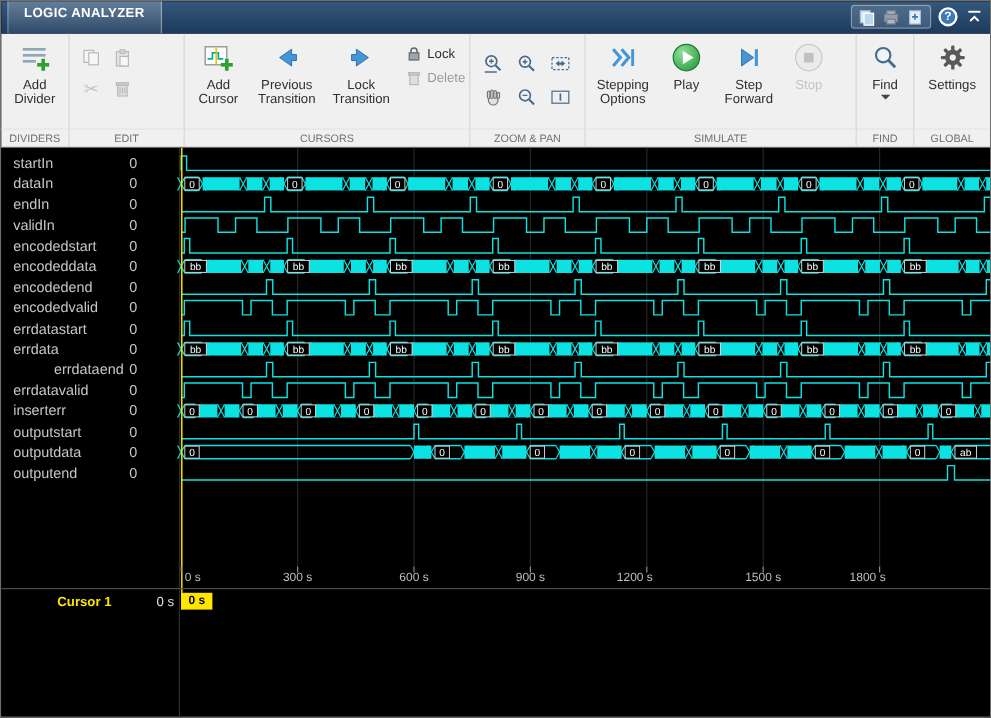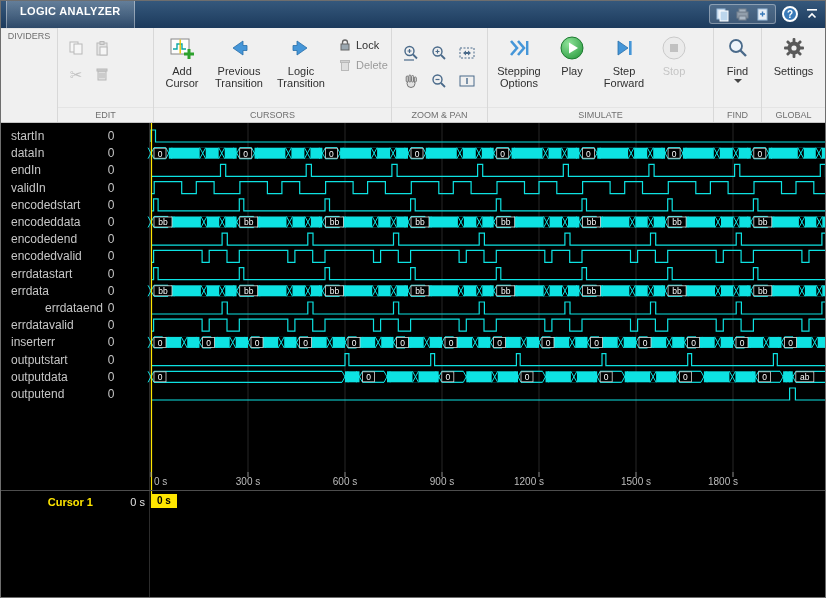--- a/index.html
+++ b/index.html
@@ -82,20 +82,34 @@
       <svg width="16" height="16" viewBox="0 0 16 16">
         <rect x="3" y="3" width="10" height="1.6" fill="#fff"></rect>
         <path d="M4.5 11.5 L8 8 L11.5 11.5" stroke="#fff" stroke-width="1.6" fill="none"></path>
       </svg>
     </div>
   </div>
 
   <div class="toolstrip">
 
     <div class="section sec-dividers">
+      <div class="sec-body">
+        <div class="big-btn" style="width:52px">
+          <span class="ic">
+            <svg width="26" height="26" viewBox="0 0 26 26">
+              <rect x="3" y="5" width="19" height="2.2" fill="#8fa6b8"></rect>
+              <rect x="3" y="10" width="19" height="2.2" fill="#8fa6b8"></rect>
+              <rect x="3" y="15" width="11" height="2.2" fill="#8fa6b8"></rect>
+              <rect x="15" y="17.5" width="10" height="3" fill="#2da12d"></rect>
+              <rect x="18.5" y="14" width="3" height="10" fill="#2da12d"></rect>
+            </svg>
+          </span>
+          <span>Add Divider</span>
+        </div>
+      </div>
       <div class="sec-label">DIVIDERS</div>
     </div>
 
     <div class="section sec-edit">
       <div class="sec-body">
         <div class="small-grid">
           <div class="small-btn disabled">
             <svg width="16" height="16" viewBox="0 0 16 16">
               <rect x="2" y="2" width="8" height="10" fill="#fff" stroke="#777"></rect>
               <rect x="6" y="4" width="8" height="10" fill="#fff" stroke="#777"></rect>
@@ -144,21 +158,21 @@
             </svg>
           </span>
           <span>Previous Transition</span>
         </div>
         <div class="big-btn" style="width:62px">
           <span class="ic">
             <svg width="26" height="26" viewBox="0 0 26 26">
               <path d="M9 6 L19 13 L9 20 L9 15.5 L5 15.5 L5 10.5 L9 10.5 Z" fill="#4596d8" stroke="#2a6ea8" stroke-width="0.8"></path>
             </svg>
           </span>
-          <span>Logic Transition</span>
+          <span>Lock Transition</span>
         </div>
         <div class="stack">
           <div class="stack-row">
             <svg width="14" height="14" viewBox="0 0 14 14">
               <path d="M4.5 6 V4.5 a2.5 2.5 0 0 1 5 0 V6" stroke="#666" fill="none" stroke-width="1.3"></path>
               <rect x="3" y="6" width="8" height="6" fill="#9aa7b0" stroke="#666"></rect>
             </svg>
             <span>Lock</span>
           </div>
           <div class="stack-row disabled">

